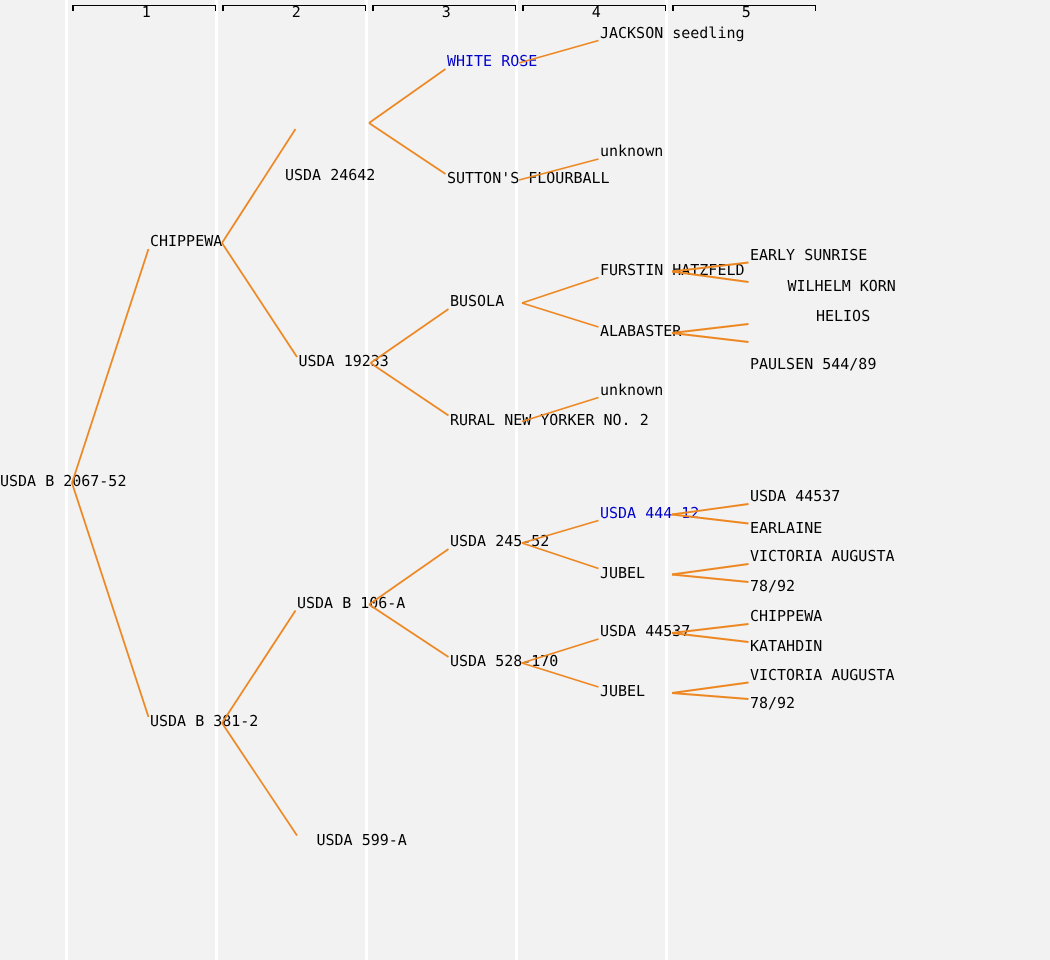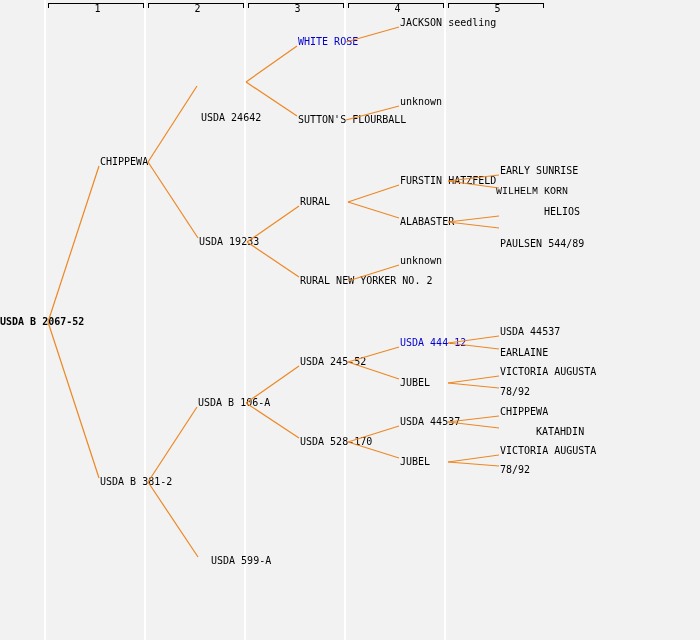--- a/index.html
+++ b/index.html
@@ -54,52 +54,52 @@
       <polyline points="448.5,7.5 448.5,3.5 543.5,3.5 543.5,7.5" fill="none" stroke="#000000" stroke-width="1" shape-rendering="crispEdges"></polyline>
     </svg>
   <div id="numbers">
       <span class="gen-num" style="left: 97.5px;">1</span>
       <span class="gen-num" style="left: 197.5px;">2</span>
       <span class="gen-num" style="left: 297.5px;">3</span>
       <span class="gen-num" style="left: 397.5px;">4</span>
       <span class="gen-num" style="left: 497.5px;">5</span>
     </div>
   <div id="nodes">
-      <div class="node" style="left: 0px; top: 316px; font-weight: bold;">USDA B 2067-52</div>
+      <div class="node" style="left: 0px; top: 316px;">USDA B 2067-52</div>
       <div class="node" style="left: 100px; top: 156px;">CHIPPEWA</div>
       <div class="node" style="left: 100px; top: 476px;">USDA B 381-2</div>
-      <div class="node" style="left: 201px; top: 76px; margin-top: 36px;">USDA 24642</div>
+      <div class="node" style="left: 190px; top: 76px; margin-top: 36px;">USDA 24642</div>
       <div class="node" style="left: 199px; top: 236px;">USDA 19233</div>
       <div class="node" style="left: 198px; top: 397px; text-align: center;">USDA B 106-A</div>
       <div class="node" style="left: 199px; top: 555px; margin-left: 12px;">USDA 599-A</div>
       <div class="node hl" style="left: 298px; top: 36px;">WHITE ROSE</div>
       <div class="node" style="left: 298px; top: 114px;">SUTTON'S FLOURBALL</div>
-      <div class="node" style="left: 300px; top: 196px;">RURAL</div>
+      <div class="node" style="left: 300px; top: 196px;">BUSOLA</div>
       <div class="node" style="left: 300px; top: 275px;">RURAL NEW YORKER NO. 2</div>
       <div class="node" style="left: 300px; top: 356px;">USDA 245-52</div>
       <div class="node" style="left: 300px; top: 436px;">USDA 528-170</div>
       <div class="node" style="left: 400px; top: 17px;">JACKSON seedling</div>
       <div class="node" style="left: 400px; top: 96px;">unknown</div>
       <div class="node" style="left: 400px; top: 175px;">FURSTIN HATZFELD</div>
       <div class="node" style="left: 400px; top: 216px;">ALABASTER</div>
       <div class="node" style="left: 400px; top: 255px;">unknown</div>
       <div class="node hl" style="left: 400px; top: 337px;">USDA 444-12</div>
       <div class="node" style="left: 400px; top: 377px;">JUBEL</div>
       <div class="node" style="left: 400px; top: 416px;">USDA 44537</div>
       <div class="node" style="left: 400px; top: 456px;">JUBEL</div>
       <div class="node" style="left: 500px; top: 165px;">EARLY SUNRISE</div>
-      <div class="node" style="left: 496px; top: 186px; font-family: Liberation Mono, monospace;">WILHELM KORN</div>
+      <div class="node" style="left: 525px; top: 186px;">WILHELM KORN</div>
       <div class="node" style="left: 500px; top: 206px; padding-left: 44px;">HELIOS</div>
       <div class="node" style="left: 500px; top: 238px;">PAULSEN 544/89</div>
       <div class="node" style="left: 500px; top: 326px;">USDA 44537</div>
       <div class="node" style="left: 500px; top: 347px;">EARLAINE</div>
       <div class="node" style="left: 500px; top: 366px;">VICTORIA AUGUSTA</div>
       <div class="node" style="left: 500px; top: 386px;">78/92</div>
       <div class="node" style="left: 500px; top: 406px;">CHIPPEWA</div>
-      <div class="node" style="left: 500px; top: 426px; margin-left: 36px;">KATAHDIN</div>
+      <div class="node" style="left: 500px; top: 426px;">KATAHDIN</div>
       <div class="node" style="left: 500px; top: 445px;">VICTORIA AUGUSTA</div>
       <div class="node" style="left: 500px; top: 464px;">78/92</div>
     </div>
   <svg id="edges" xmlns="http://www.w3.org/2000/svg">
       <line x1="48" y1="322" x2="99" y2="166" stroke="#ed8722" stroke-width="1.2"></line>
       <line x1="48" y1="322" x2="99" y2="478" stroke="#ed8722" stroke-width="1.2"></line>
       <line x1="148" y1="162" x2="197" y2="86" stroke="#ed8722" stroke-width="1.2"></line>
       <line x1="148" y1="162" x2="198" y2="238" stroke="#ed8722" stroke-width="1.2"></line>
       <line x1="246" y1="82" x2="297" y2="46" stroke="#ed8722" stroke-width="1.2"></line>
       <line x1="246" y1="82" x2="297" y2="116" stroke="#ed8722" stroke-width="1.2"></line>

